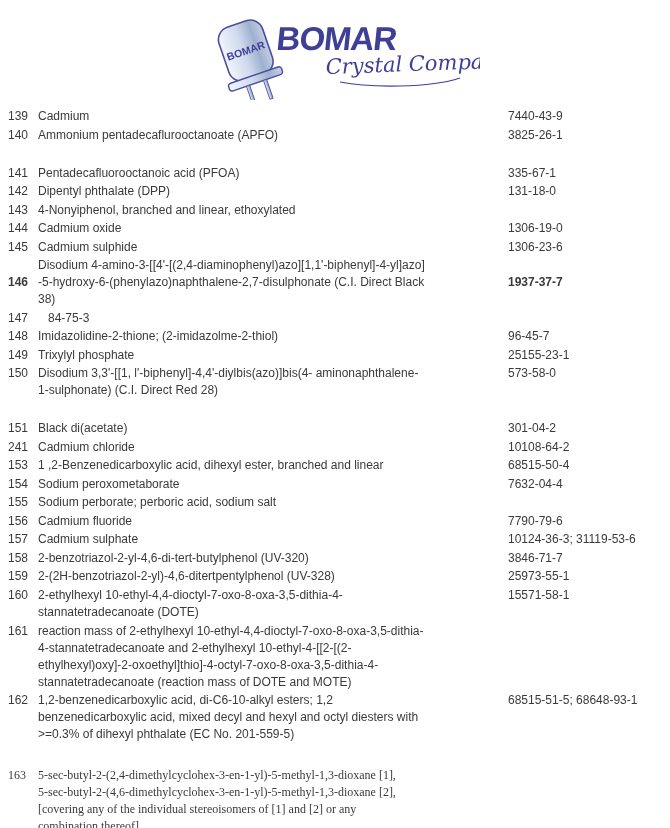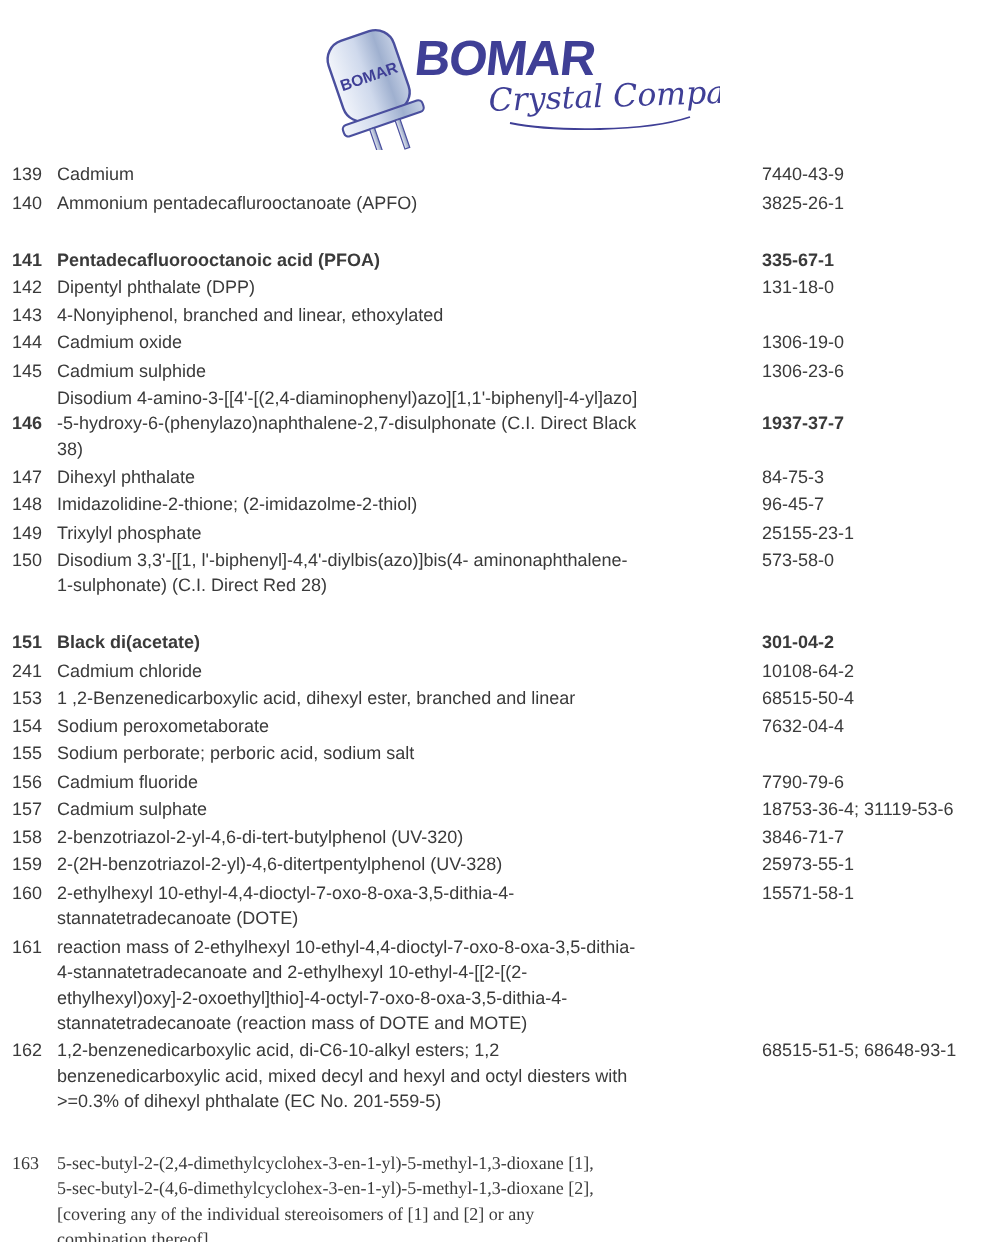--- a/index.html
+++ b/index.html
@@ -15,21 +15,21 @@
   .logo-svg { display: block; }
 
   
   .list { padding: 4px 0 0 8px; font-size: 12px; line-height: 17px; }
   .row { display: flex; align-items: flex-start; margin-bottom: 1.5px; }
   .num { width: 30px; flex: none; }
   .name { width: 460px; flex: none; white-space: pre-line; }
   .cas { flex: 1; padding-left: 10px; white-space: nowrap; }
 
   
-  .gap3  { margin-top: 21px; font-weight: bold; }
+  .gap3  { margin-top: 21px; }
   .gap2  { margin-top: 2px; }
   .gap14 { margin-top: 24px; font-family: Liberation Serif, serif; }
   .gap13 { margin-top: 13px; }
   
   .num-mid .num, .num-mid .cas { padding-top: 17px; font-weight: bold; }
 </style>
 </head>
 <body>
 
 <div class="page">
@@ -113,21 +113,20 @@
     <div class="row num-mid">
       <div class="num">146</div>
       <div class="name">Disodium 4-amino-3-[[4'-[(2,4-diaminophenyl)azo][1,1'-biphenyl]-4-yl]azo]
 -5-hydroxy-6-(phenylazo)naphthalene-2,7-disulphonate (C.I. Direct Black
 38)</div>
       <div class="cas">1937-37-7</div>
     </div>
 
     <div class="row">
       <div class="num">147</div>
-      <div class="name">Dihexyl phthalate</div>
       <div class="cas">84-75-3</div>
     </div>
 
     <div class="row">
       <div class="num">148</div>
       <div class="name">Imidazolidine-2-thione; (2-imidazolme-2-thiol)</div>
       <div class="cas">96-45-7</div>
     </div>
 
     <div class="row">
@@ -175,21 +174,21 @@
 
     <div class="row">
       <div class="num">156</div>
       <div class="name">Cadmium fluoride</div>
       <div class="cas">7790-79-6</div>
     </div>
 
     <div class="row">
       <div class="num">157</div>
       <div class="name">Cadmium sulphate</div>
-      <div class="cas">18753-36-4; 31119-53-6</div>
+      <div class="cas">10124-36-3; 31119-53-6</div>
     </div>
 
     <div class="row">
       <div class="num">158</div>
       <div class="name">2-benzotriazol-2-yl-4,6-di-tert-butylphenol (UV-320)</div>
       <div class="cas">3846-71-7</div>
     </div>
 
     <div class="row">
       <div class="num">159</div>

